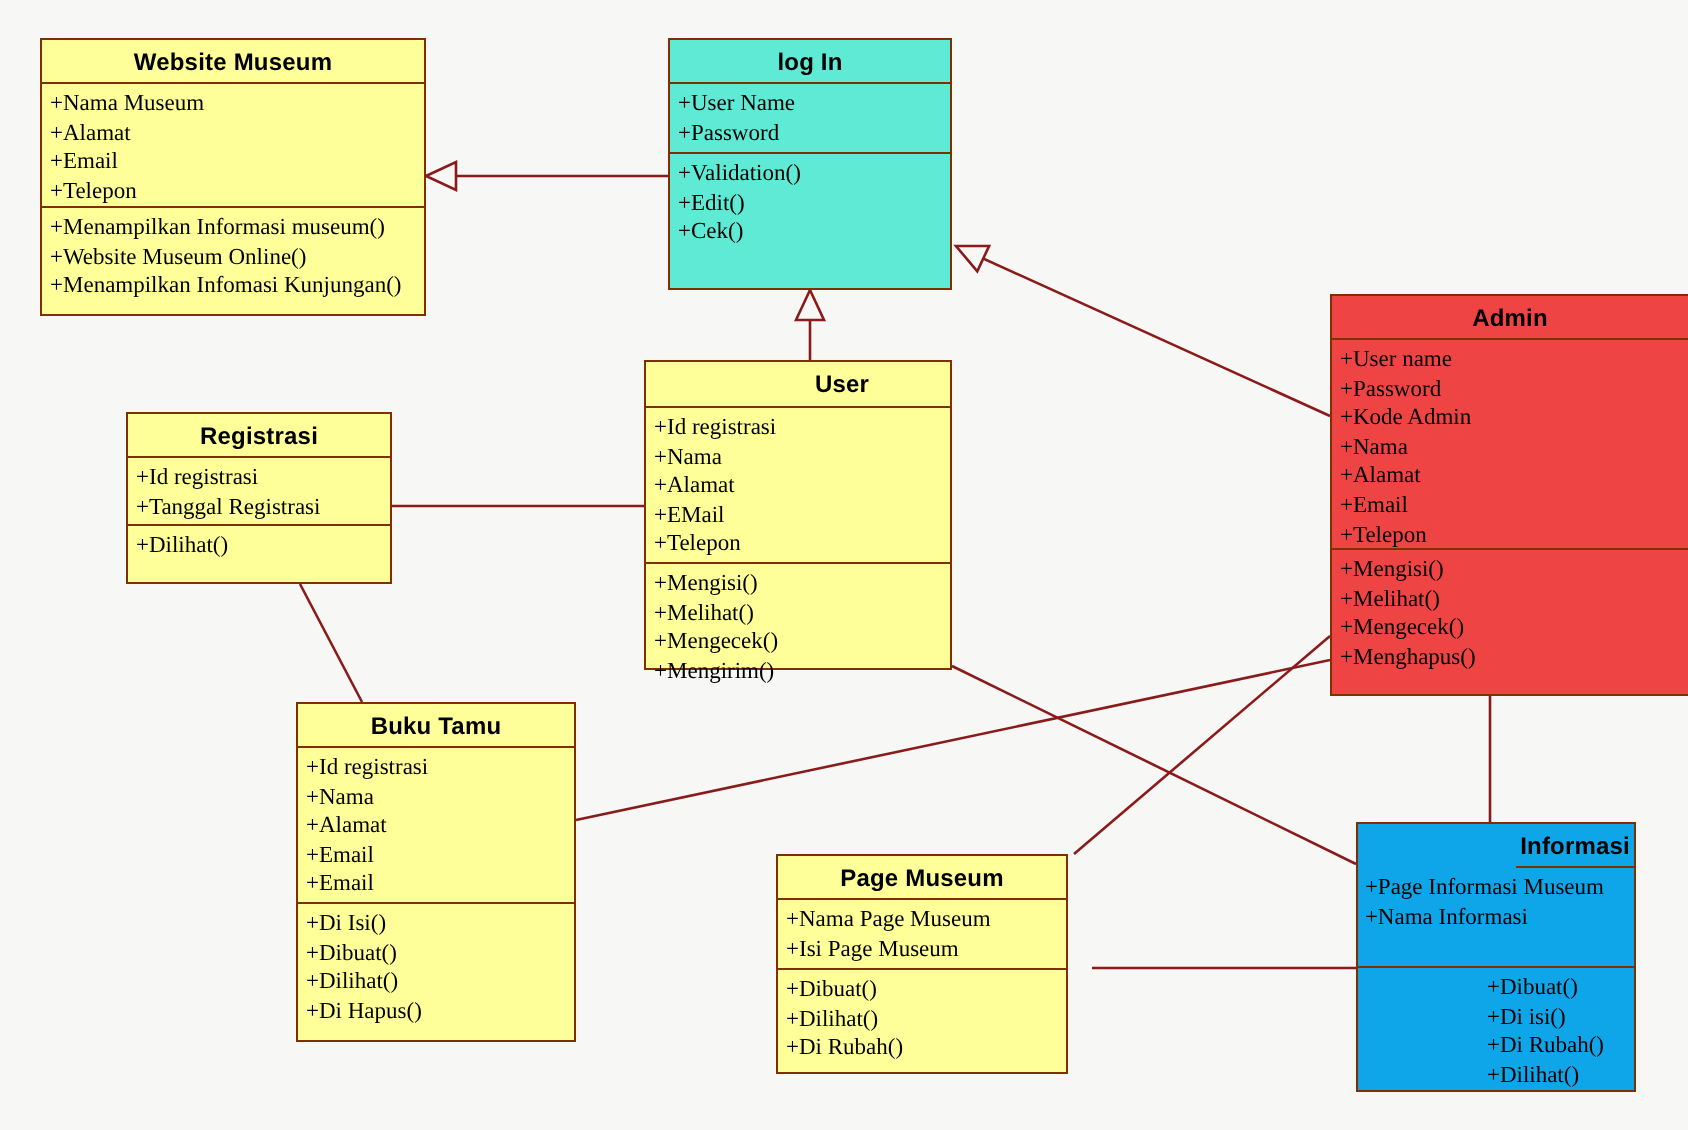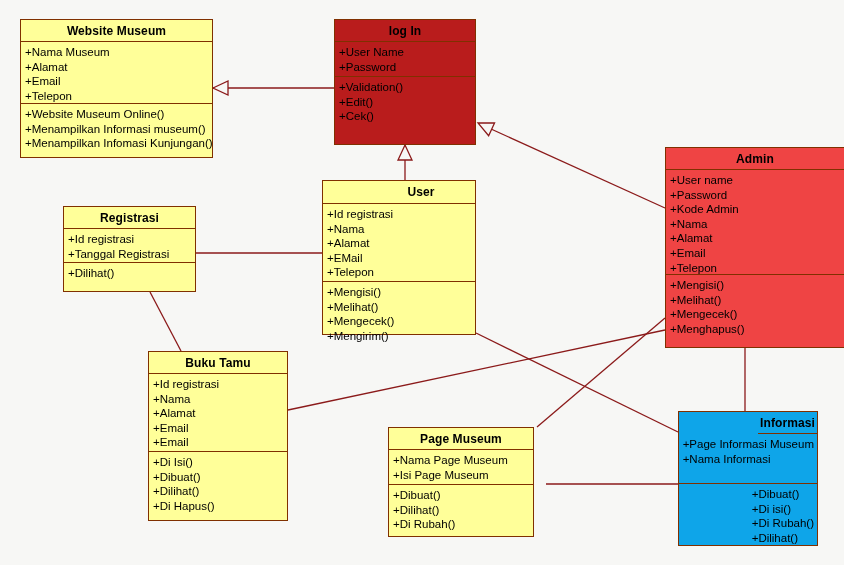--- a/index.html
+++ b/index.html
@@ -40,25 +40,26 @@
     text-align: center;
     font-weight: bold;
     font-size: 12px;
     color: #000;
     padding: 4px 2px 4px 2px;
     border-bottom: 1px solid #803000;
     letter-spacing: 0.1px;
   }
   .uml-compartment {
     box-sizing: border-box;
-    padding: 3px 3px 3px 4px;
+    padding: 3px 15px 3px 4px;
     font-size: 11.5px;
     color: #000;
     line-height: 14.6px;
     flex: 0 0 auto;
+    font-family: Liberation Serif, serif;
   }
   .uml-compartment.attributes {
     border-bottom: 1px solid #803000;
   }
   .uml-compartment.operations {
     flex: 1 1 auto;
   }
   .uml-member {
     white-space: nowrap;
   }
@@ -105,26 +106,26 @@
   <div id="class-layer">
       <div class="uml-class" style="left: 20px; top: 19px; width: 193px; height: 139px; background: rgb(255, 255, 153); border-color: rgb(128, 48, 0);">
         <div class="uml-name" style="height: 22px; border-bottom-color: rgb(128, 48, 0);">Website Museum</div>
         <div class="uml-compartment attributes" style="height: 62px; border-bottom-color: rgb(128, 48, 0);">
           <div class="uml-member">+Nama Museum</div>
           <div class="uml-member">+Alamat</div>
           <div class="uml-member">+Email</div>
           <div class="uml-member">+Telepon</div>
         </div>
         <div class="uml-compartment operations">
+          <div class="uml-member">+Menampilkan Informasi museum()</div>
           <div class="uml-member">+Website Museum Online()</div>
-          <div class="uml-member">+Menampilkan Informasi museum()</div>
           <div class="uml-member">+Menampilkan Infomasi Kunjungan()</div>
         </div>
       </div>
-      <div class="uml-class" style="left: 334px; top: 19px; width: 142px; height: 126px; background: #b91c1c; border-color: rgb(128, 48, 0);">
+      <div class="uml-class" style="left: 334px; top: 19px; width: 142px; height: 126px; background: #5eead4; border-color: rgb(128, 48, 0);">
         <div class="uml-name" style="height: 22px; border-bottom-color: rgb(128, 48, 0);">log In</div>
         <div class="uml-compartment attributes" style="height: 35px; border-bottom-color: rgb(128, 48, 0);">
           <div class="uml-member">+User Name</div>
           <div class="uml-member">+Password</div>
         </div>
         <div class="uml-compartment operations">
           <div class="uml-member">+Validation()</div>
           <div class="uml-member">+Edit()</div>
           <div class="uml-member">+Cek()</div>
         </div>

